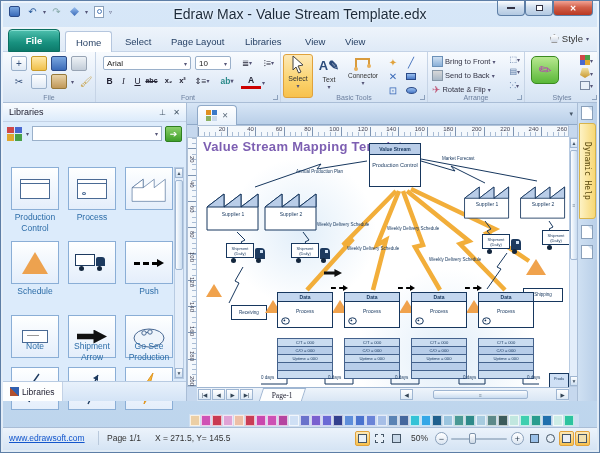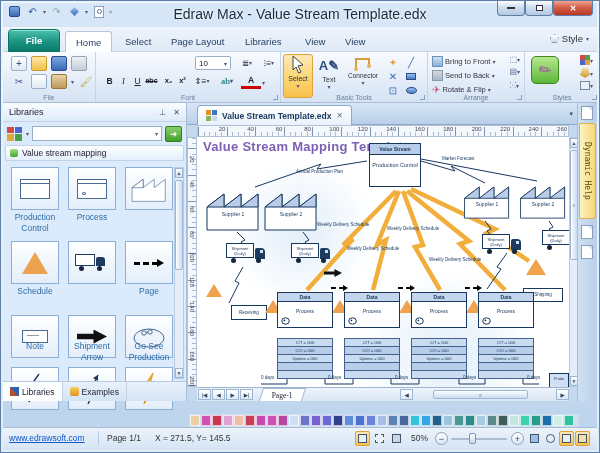--- a/index.html
+++ b/index.html
@@ -188,34 +188,38 @@
         <span class="ri">✂</span>
         <span class="ri mini" style="background:linear-gradient(#fff,#dfe9f5);border:1px solid #9ab0ca;"></span>
         <span class="ri mini" style="background:linear-gradient(#e8d2a8,#c09858);border:1px solid #96783a;"></span>
         <span class="car">▾</span>
         <span class="ri" style="color:#c8a24a;">🖌</span>
       </div>
       <div class="rlabel">File</div>
     </div>
 
     <div class="rgroup" style="left:93px;width:185px;">
+      <div class="combo" style="left:7px;top:4px;width:88px;">
+        <span>Arial</span>
+          <span class="car">▾</span>
+      </div>
       <div class="combo" style="left:99px;top:4px;width:36px;">
         <span>10</span>
           <span class="car">▾</span>
       </div>
       <span class="fbtn" style="left:141px;top:4px;width:20px;">≣<span class="car">▾</span></span>
       <span class="fbtn" style="left:163px;top:4px;width:20px;">⁝≡<span class="car">▾</span></span>
       <span class="fbtn" style="left:7px;top:22px;font-weight:bold;">B</span>
       <span class="fbtn" style="left:21px;top:22px;font-style:italic;font-family:'Liberation Serif',serif;">I</span>
       <span class="fbtn" style="left:35px;top:22px;text-decoration:underline;">U</span>
       <span class="fbtn" style="left:49px;top:22px;text-decoration:line-through;font-size:7px;font-weight:bold;">abc</span>
       <span class="fbtn" style="left:66px;top:22px;font-size:7.5px;font-weight:bold;">x₂</span>
       <span class="fbtn" style="left:80px;top:22px;font-size:7.5px;font-weight:bold;">x²</span>
       <span class="fbtn" style="left:97px;top:22px;width:18px;">⇕≡<span class="car">▾</span></span>
-      <span class="fbtn" style="left:121px;top:22px;width:20px;color:#2a8a8a;font-weight:bold;font-family:Liberation Serif, serif;">ab<span class="car">▾</span></span>
+      <span class="fbtn" style="left:121px;top:22px;width:20px;color:#2a8a8a;font-weight:bold;">ab<span class="car">▾</span></span>
       <span class="fbtn" style="left:145px;top:22px;width:20px;font-weight:bold;border-bottom:3px solid #c00;height:15px;">A</span>
       <span class="car" style="position:absolute;left:166px;top:27px;">▾</span>
       <div class="rlabel">Font</div>
       <div class="launch"></div>
     </div>
 
     <div class="rgroup" style="left:278px;width:147px;">
       <div class="selectbtn">
         <svg width="16" height="20" viewBox="0 0 16 20">
             <polygon points="3,1 13,10 8,11 11,17 8.6,18 6,12 3,15" fill="#fff" stroke="#444" stroke-width="1"></polygon>
@@ -318,24 +322,20 @@
           <i style="background:#4868d0;"></i>
           <i style="background:#e0a830;"></i>
           <i style="background:#48a048;"></i>
         </span>
       <span class="car">▾</span>
       <div class="sbox">
           <span class="car">▾</span>
         </div>
       <span class="gobtn">➔</span>
     </div>
-    <div class="secbar">
-      <span class="greenbk"></span>
-      <span>Value stream mapping</span>
-    </div>
 
     <div class="cell" style="left:8px;top:64px;">
       <span class="shp-rect">
           <span class="bar"></span>
         </span>
     </div>
     <div class="cell" style="left:65px;top:64px;">
       <span class="shp-rect">
           <span class="bar"></span>
           <i style="position:absolute;left:4px;bottom:3px;width:4px;height:3px;border:1px solid #4a6a94;border-radius:50%;"></i>
@@ -361,21 +361,21 @@
         <i style="position:absolute;left:22px;top:12px;width:5px;height:5px;background:#13263d;border-radius:50%;"></i>
       </span>
     </div>
     <div class="cell" style="left:122px;top:138px;">
       <span style="position:relative;width:30px;height:8px;">
         <i style="position:absolute;left:0;top:3px;width:24px;border-top:3px dashed #000;"></i>
         <i style="position:absolute;right:0;top:0;border-left:7px solid #000;border-top:4px solid transparent;border-bottom:4px solid transparent;"></i>
       </span>
     </div>
     <div class="clbl" style="left:6px;top:183px;">Schedule</div>
-    <div class="clbl" style="left:120px;top:183px;">Page</div>
+    <div class="clbl" style="left:120px;top:183px;">Push</div>
 
     <div class="cell" style="left:8px;top:212px;">
       <span style="width:26px;height:13px;background:#fff;border:1px solid #4a6a94;position:relative;">
           <i style="position:absolute;left:4px;top:4px;width:12px;height:1px;background:#999;"></i>
         </span>
     </div>
     <div class="cell" style="left:65px;top:212px;">
       <span style="width:30px;height:14px;background:#111;clip-path:polygon(0 30%,55% 30%,55% 0,100% 50%,55% 100%,55% 70%,0 70%);"></span>
     </div>
     <div class="cell" style="left:122px;top:212px;">
@@ -411,38 +411,33 @@
     <div class="vscroll" style="right:2px;top:64px;bottom:22px;">
       <span class="sarrow" style="top:0;">▲</span>
       <span class="sthumb" style="top:12px;height:90px;"></span>
       <span class="sarrow" style="bottom:0;">▼</span>
     </div>
 
     <div class="btabs">
       <span class="btab active">
         <i style="width:9px;height:9px;background:linear-gradient(45deg,#b05030 50%,#3060b0 50%);display:inline-block;"></i>
         <span>Libraries</span>
-      </span>
-      <span class="btab">
-        <i style="width:9px;height:9px;background:linear-gradient(#f8d060,#e09020);border-radius:2px;display:inline-block;"></i>
-        <span>Examples</span>
       </span>
     </div>
   </div>
 
   <div class="canvas">
     <div class="doctabs">
       <div class="doctab">
         <span style="width:11px;height:11px;display:inline-grid;grid-template-columns:5px 5px;gap:1px;">
             <i style="background:#e09020;"></i>
             <i style="background:#3a78c8;"></i>
             <i style="background:#8ab060;"></i>
             <i style="background:#c8d8ec;"></i>
           </span>
-        <span>Value Stream Template.edx</span>
         <span style="font-weight:normal;color:#567;font-size:7.5px;">✕</span>
       </div>
       <span style="position:absolute;right:6px;top:7px;font-size:7px;color:#456;">▾</span>
     </div>
 
     <div class="ruler-h">
         <span>20</span>
         <span>40</span>
         <span>60</span>
         <span>80</span>

